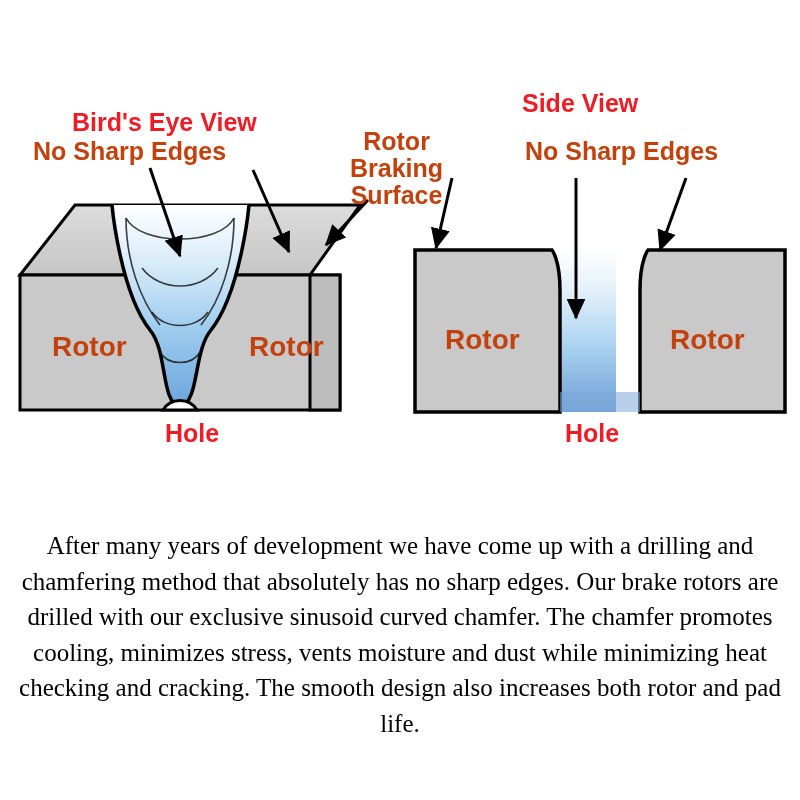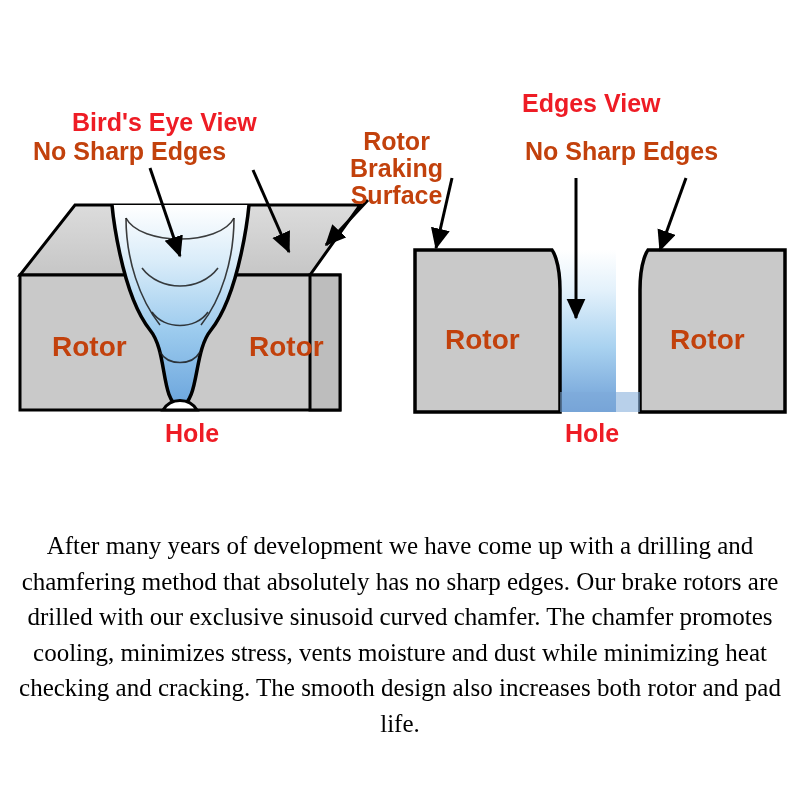--- a/index.html
+++ b/index.html
@@ -132,21 +132,21 @@
 
       <rect x="560" y="392" width="80" height="20" fill="#7ea9d8" opacity="0.55"></rect>
 
       <line x1="452" y1="178" x2="436" y2="248" stroke="#000" stroke-width="3" marker-end="url(#arrowhead)"></line>
       <line x1="576" y1="178" x2="576" y2="318" stroke="#000" stroke-width="3" marker-end="url(#arrowhead)"></line>
       <line x1="686" y1="178" x2="660" y2="250" stroke="#000" stroke-width="3" marker-end="url(#arrowhead)"></line>
     </g>
   </svg>
 
   <div class="lbl red" id="bird-eye-title">Bird's Eye View</div>
-  <div class="lbl red" id="side-view-title">Edges View</div>
+  <div class="lbl red" id="side-view-title">Side View</div>
   <div class="lbl black" id="no-sharp-left">No Sharp Edges</div>
   <div class="lbl black" id="no-sharp-right">No Sharp Edges</div>
   <div class="lbl black" id="rotor-braking">Rotor
 Braking
 Surface</div>
   <div class="lbl black" id="rotor-l1">Rotor</div>
   <div class="lbl black" id="rotor-l2">Rotor</div>
   <div class="lbl black" id="rotor-r1">Rotor</div>
   <div class="lbl black" id="rotor-r2">Rotor</div>
   <div class="lbl red" id="hole-left">Hole</div>

